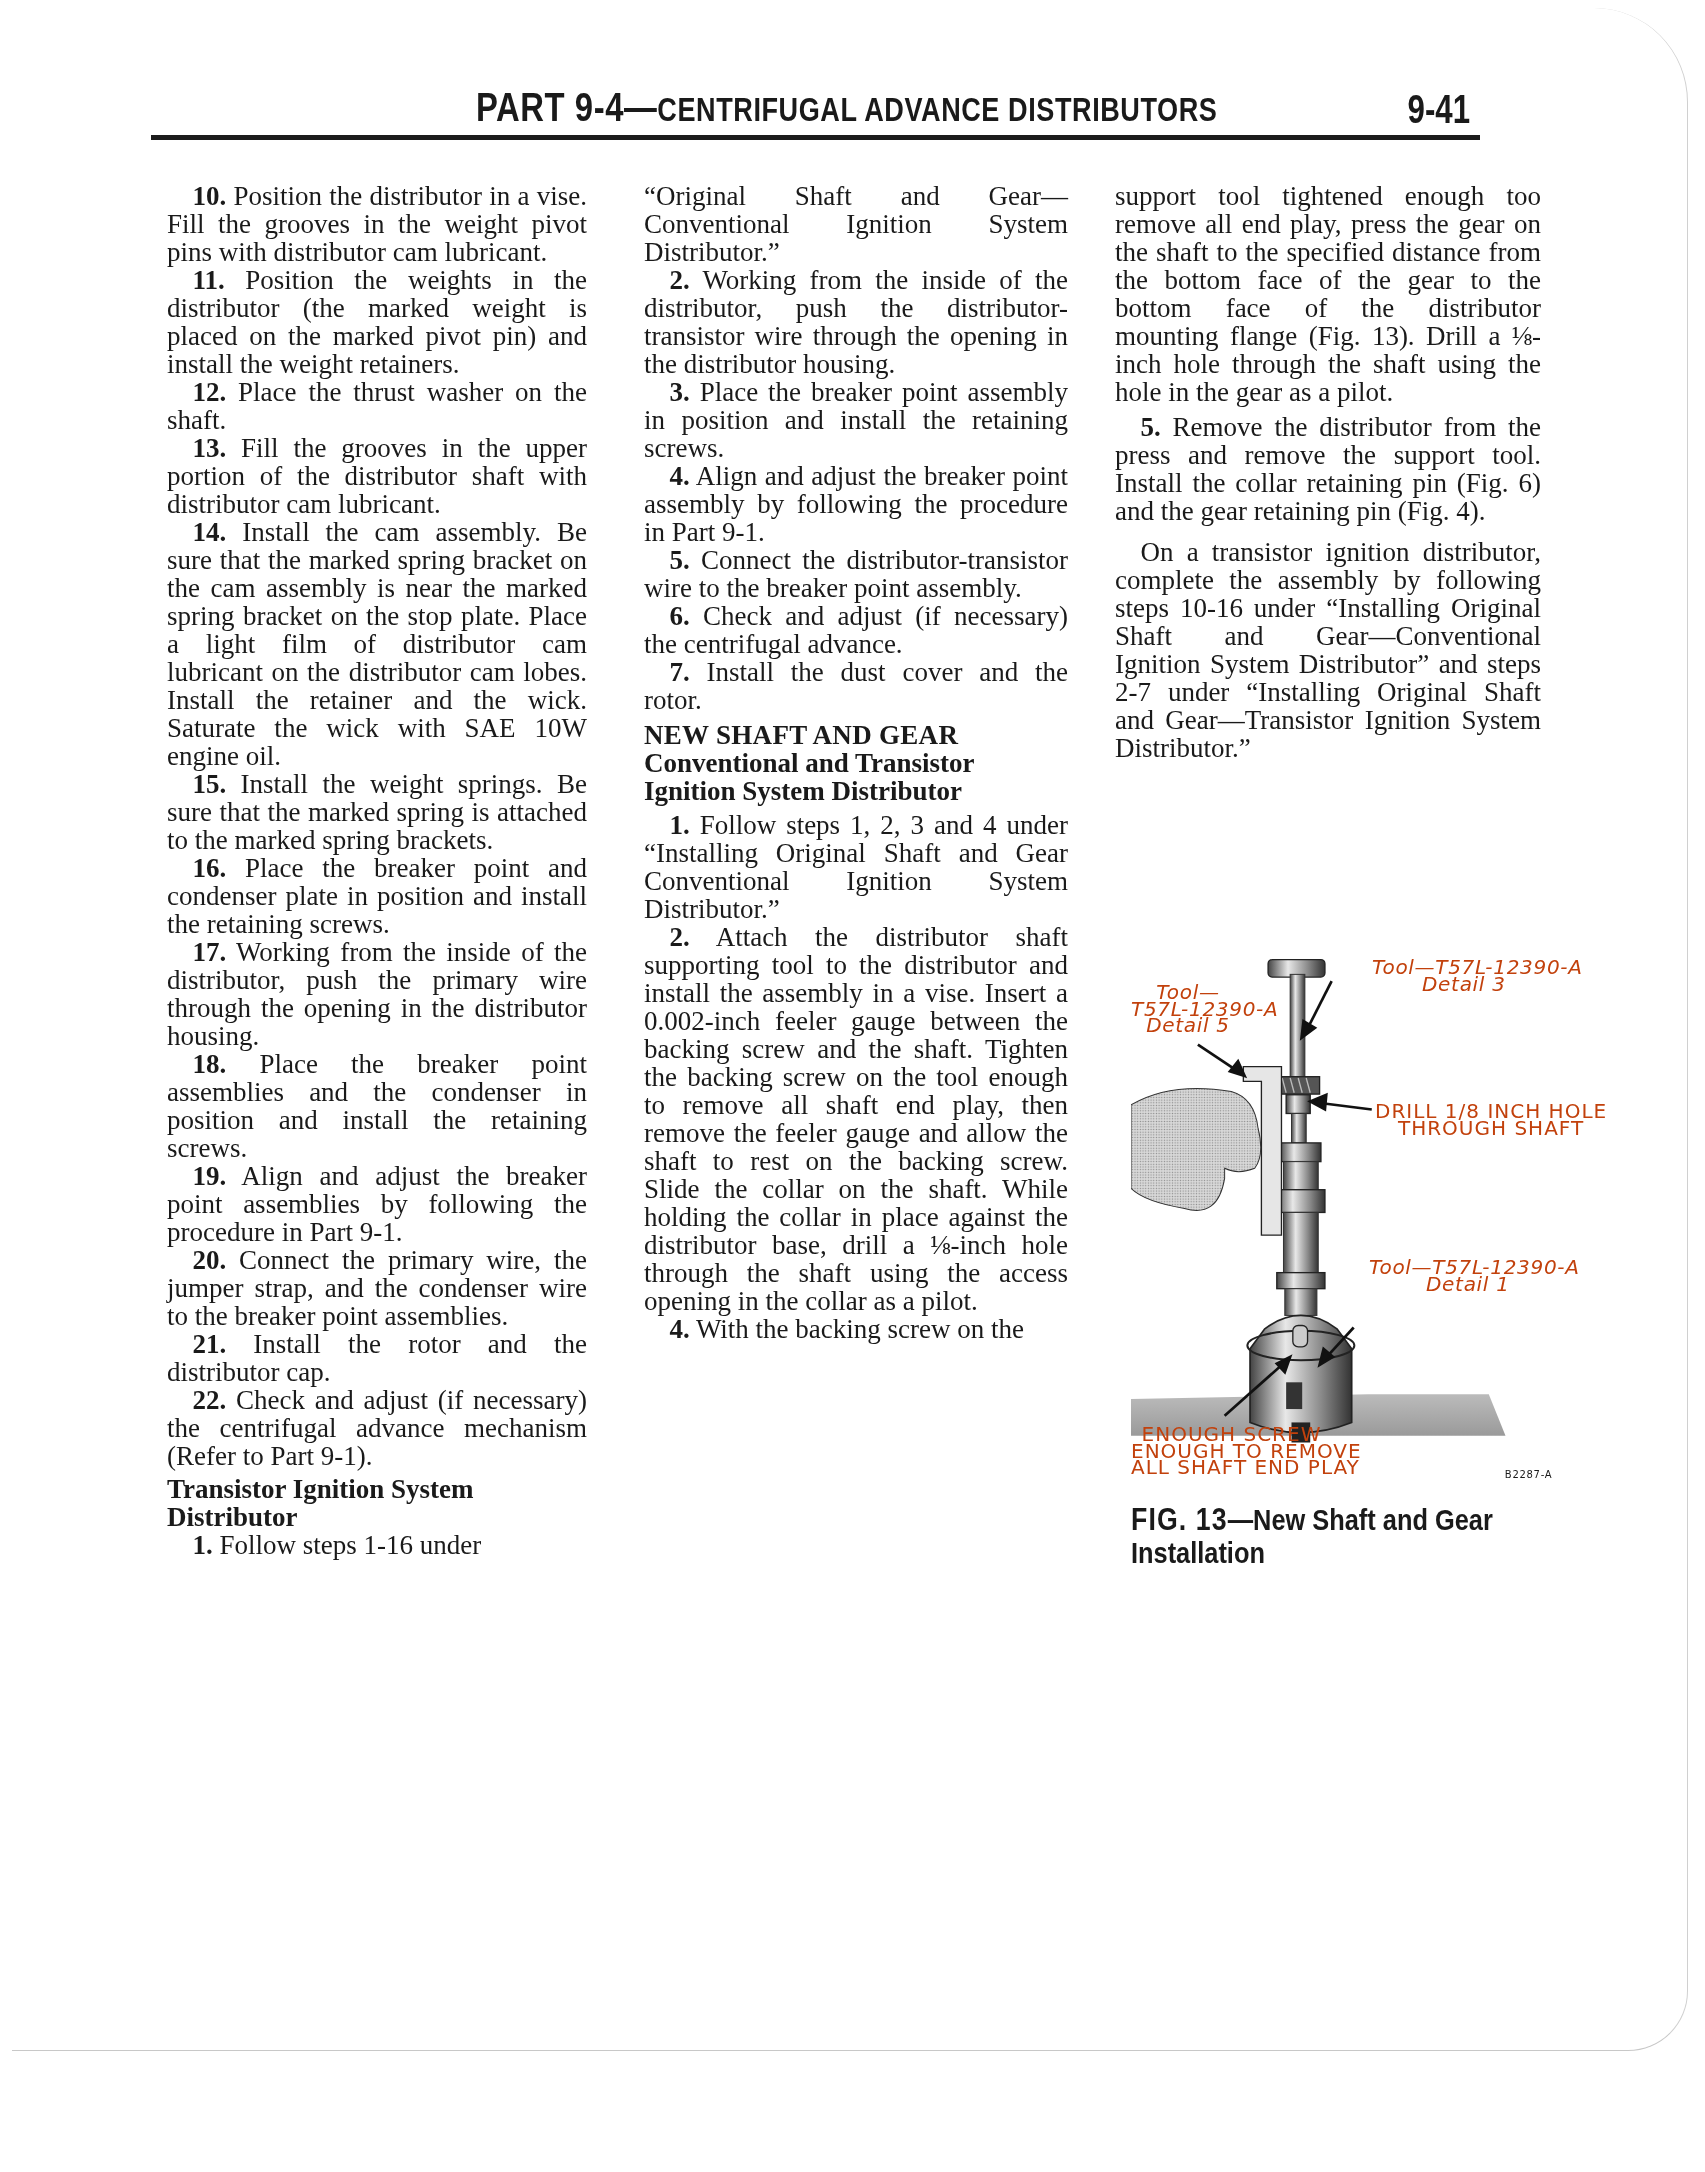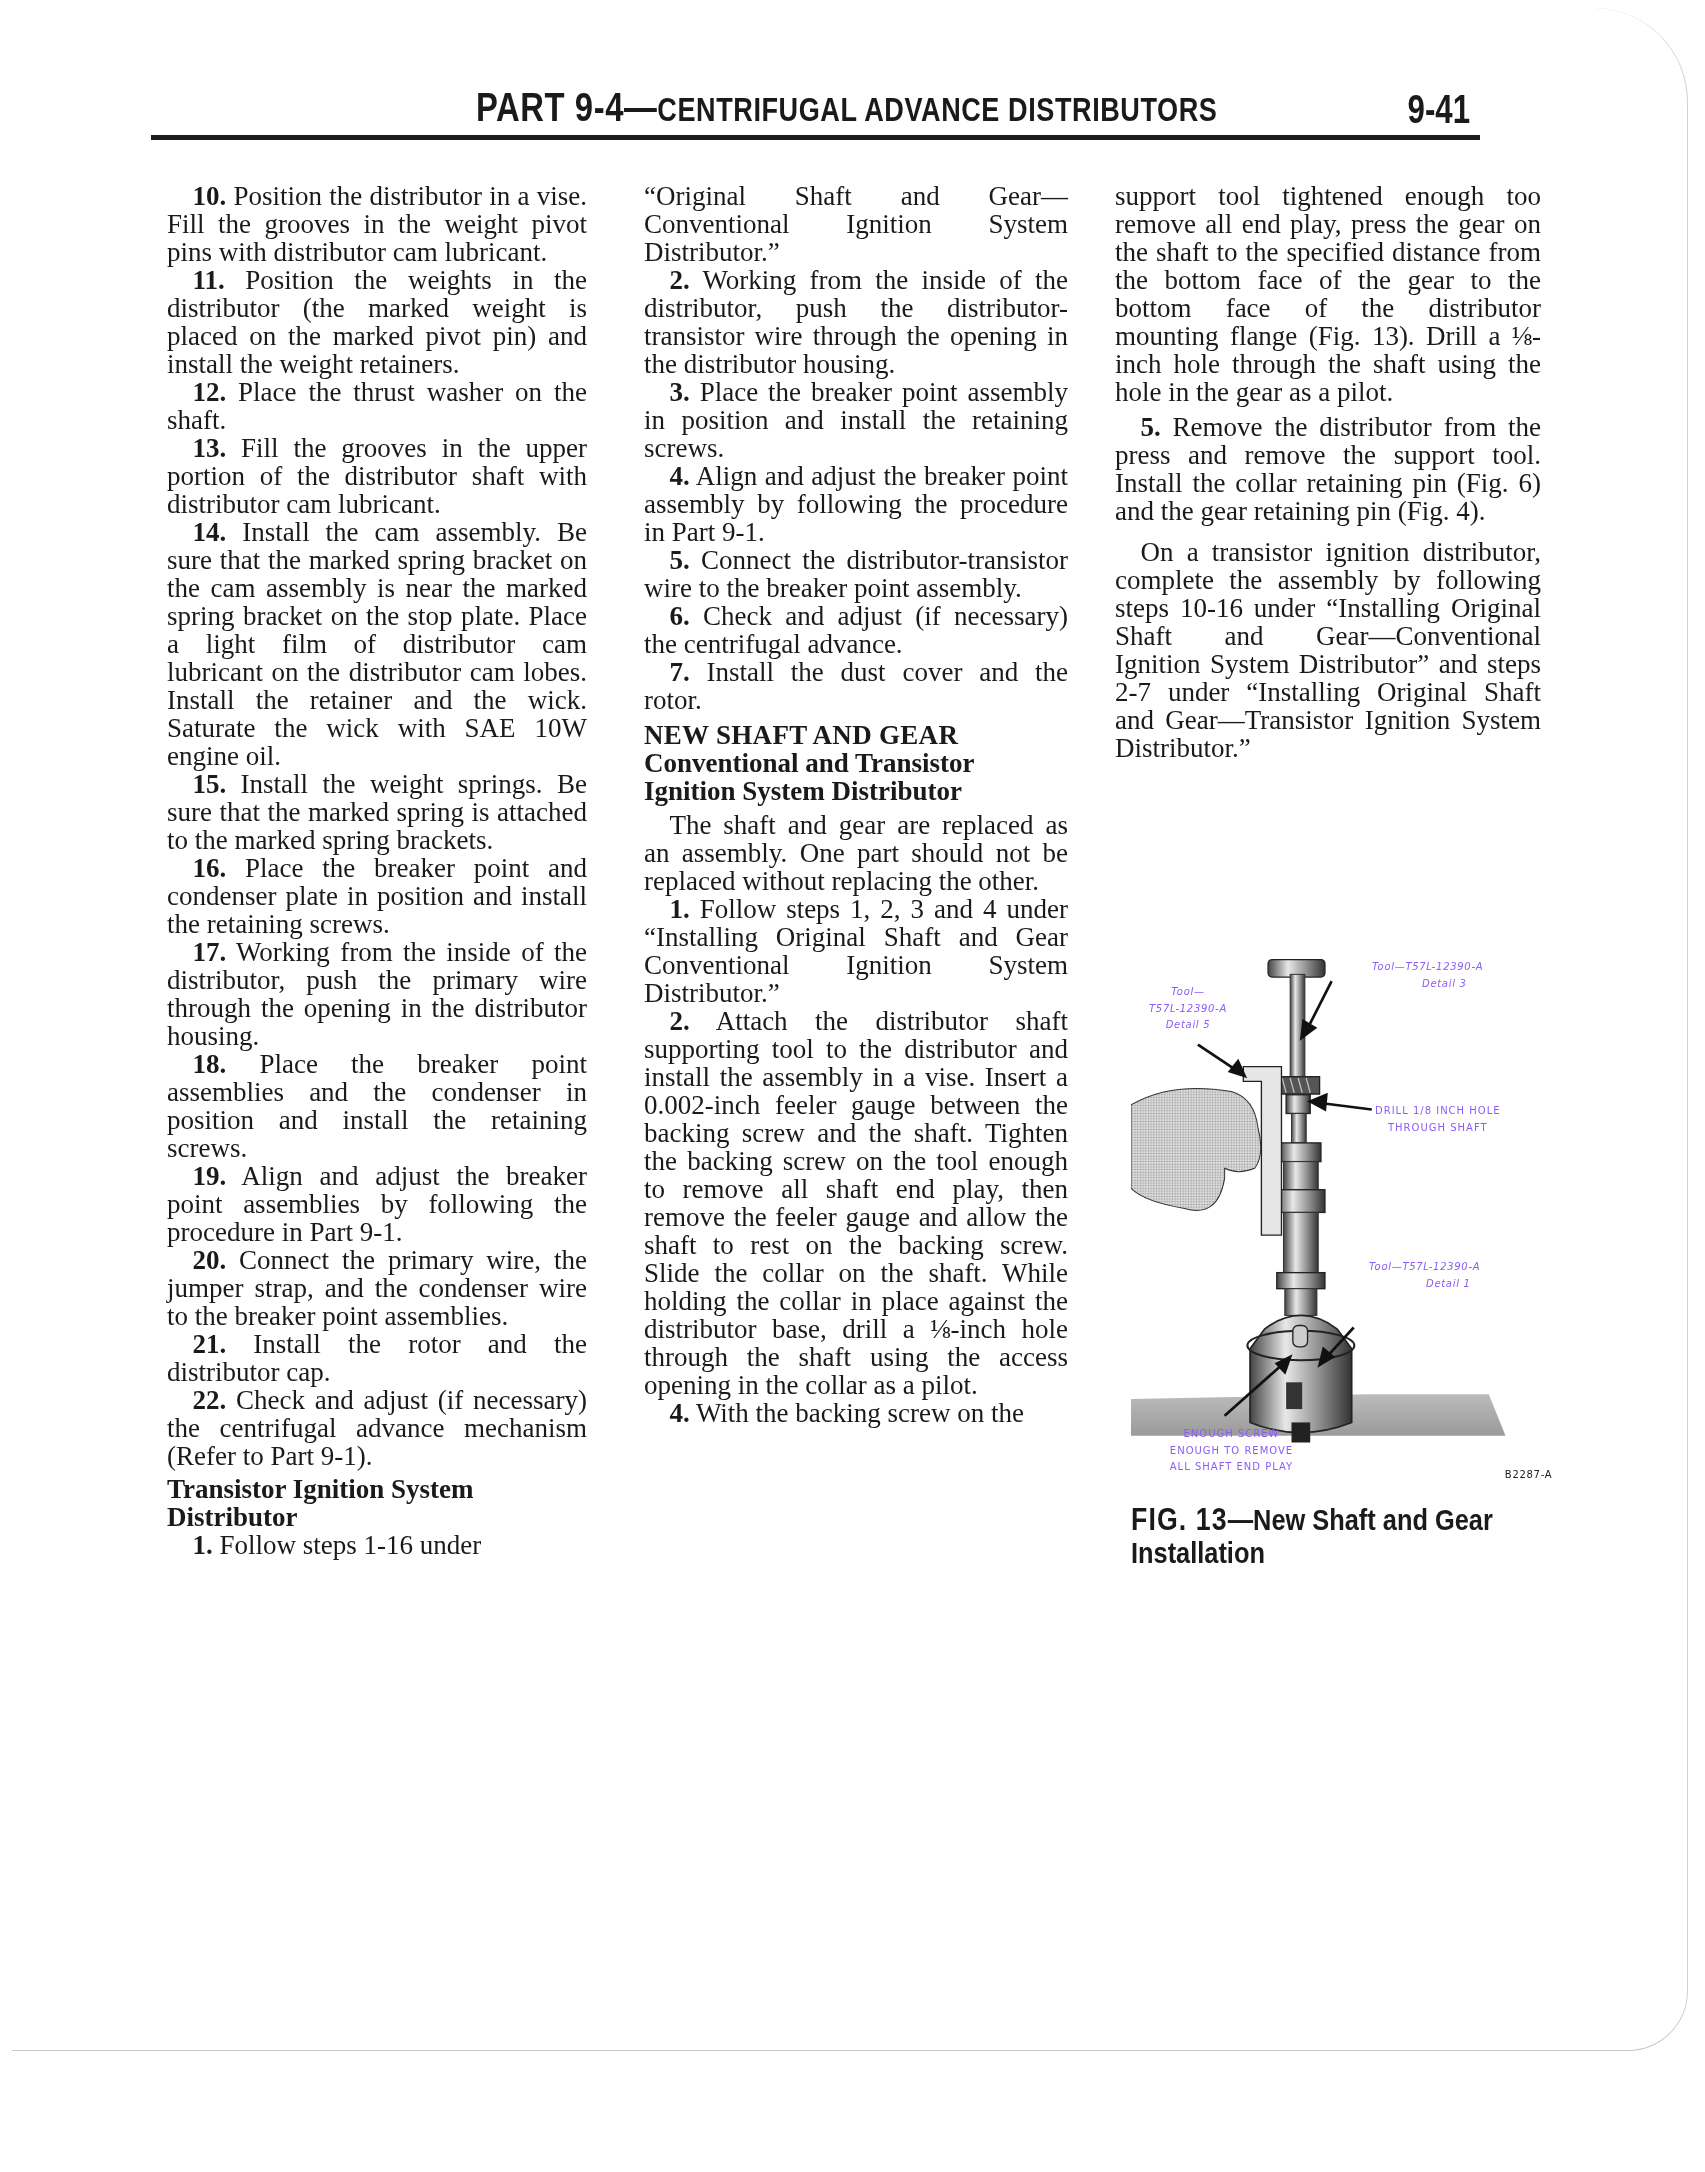--- a/index.html
+++ b/index.html
@@ -57,21 +57,21 @@
   .subhead.caps { margin-top: 6.7px; letter-spacing: 0.3px; }
   .gap { height: 6.7px; }
 
   
   .figure {
     position: absolute; left: 1131px; top: 954px; width: 428px; height: 549px;
   }
   .fig-label {
     position: absolute;
     font-family: "DejaVu Sans", "Liberation Sans", sans-serif;
-    font-size: 10px; line-height: 16.7px; color: #8b5cf6;
+    font-size: 20px; line-height: 16.7px; color: #c2410c;
     white-space: nowrap;
   }
   .fig-label.italic { font-style: italic; letter-spacing: 0.7px; }
   .fig-label.caps { letter-spacing: 1px; text-align: center; }
   .fig-code {
     position: absolute; right: 6.7px; top: 515px;
     font-family: "DejaVu Sans", sans-serif; font-size: 10px; letter-spacing: 0.7px; margin-left: 20px;
   }
   .caption {
     position: absolute; left: 1131px; top: 1503px; width: 428px;
@@ -116,21 +116,20 @@
   <p class="para noindent">“Original Shaft and Gear—Conventional Ignition System Distributor.”</p>
   <p class="para"><span class="step-num">2.</span> <span>Working from the inside of the distributor, push the distributor-transistor wire through the opening in the distributor housing.</span></p>
   <p class="para"><span class="step-num">3.</span> <span>Place the breaker point assembly in position and install the retaining screws.</span></p>
   <p class="para"><span class="step-num">4.</span> <span>Align and adjust the breaker point assembly by following the procedure in Part 9-1.</span></p>
   <p class="para"><span class="step-num">5.</span> <span>Connect the distributor-transistor wire to the breaker point assembly.</span></p>
   <p class="para"><span class="step-num">6.</span> <span>Check and adjust (if necessary) the centrifugal advance.</span></p>
   <p class="para"><span class="step-num">7.</span> <span>Install the dust cover and the rotor.</span></p>
   <p class="subhead caps">NEW SHAFT AND GEAR</p>
   <p class="subhead" style="margin-top:0">Conventional and Transistor Ignition System Distributor</p>
   <div class="gap"></div>
-  <p class="para">The shaft and gear are replaced as an assembly. One part should not be replaced without replacing the other.</p>
   <p class="para"><span class="step-num">1.</span> <span>Follow steps 1, 2, 3 and 4 under “Installing Original Shaft and Gear Conventional Ignition System Distributor.”</span></p>
   <p class="para"><span class="step-num">2.</span> <span>Attach the distributor shaft supporting tool to the distributor and install the assembly in a vise. Insert a 0.002-inch feeler gauge between the backing screw and the shaft. Tighten the backing screw on the tool enough to remove all shaft end play, then remove the feeler gauge and allow the shaft to rest on the backing screw. Slide the collar on the shaft. While holding the collar in place against the distributor base, drill a ⅛-inch hole through the shaft using the access opening in the collar as a pilot.</span></p>
   <p class="para"><span class="step-num">4.</span> <span>With the backing screw on the</span></p>
 </div>
 
 <div class="col col-right">
   <p class="para noindent">support tool tightened enough too remove all end play, press the gear on the shaft to the specified distance from the bottom face of the gear to the bottom face of the distributor mounting flange (Fig. 13). Drill a ⅛-inch hole through the shaft using the hole in the gear as a pilot.</p>
   <div class="gap"></div>
   <p class="para"><span class="step-num">5.</span> <span>Remove the distributor from the press and remove the support tool. Install the collar retaining pin (Fig. 6) and the gear retaining pin (Fig. 4).</span></p>
   <div class="gap"></div>

